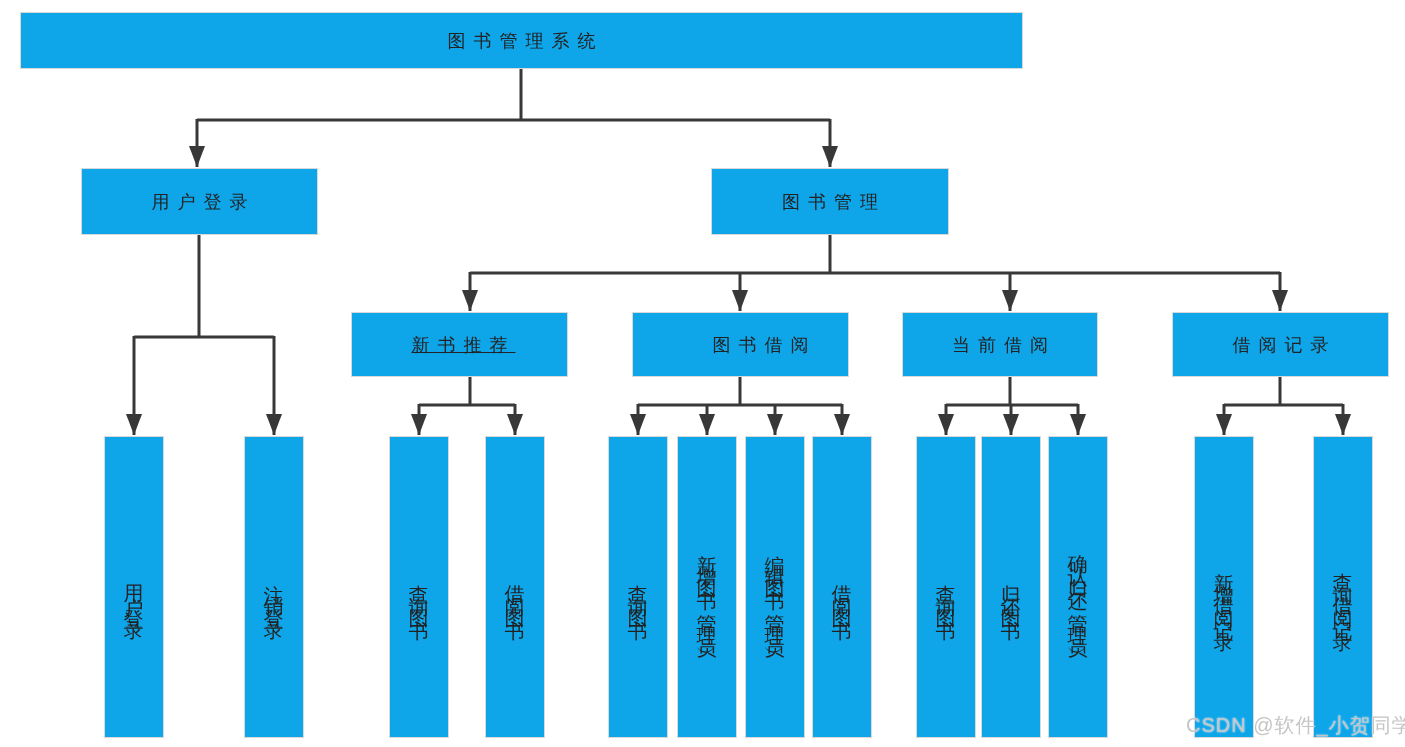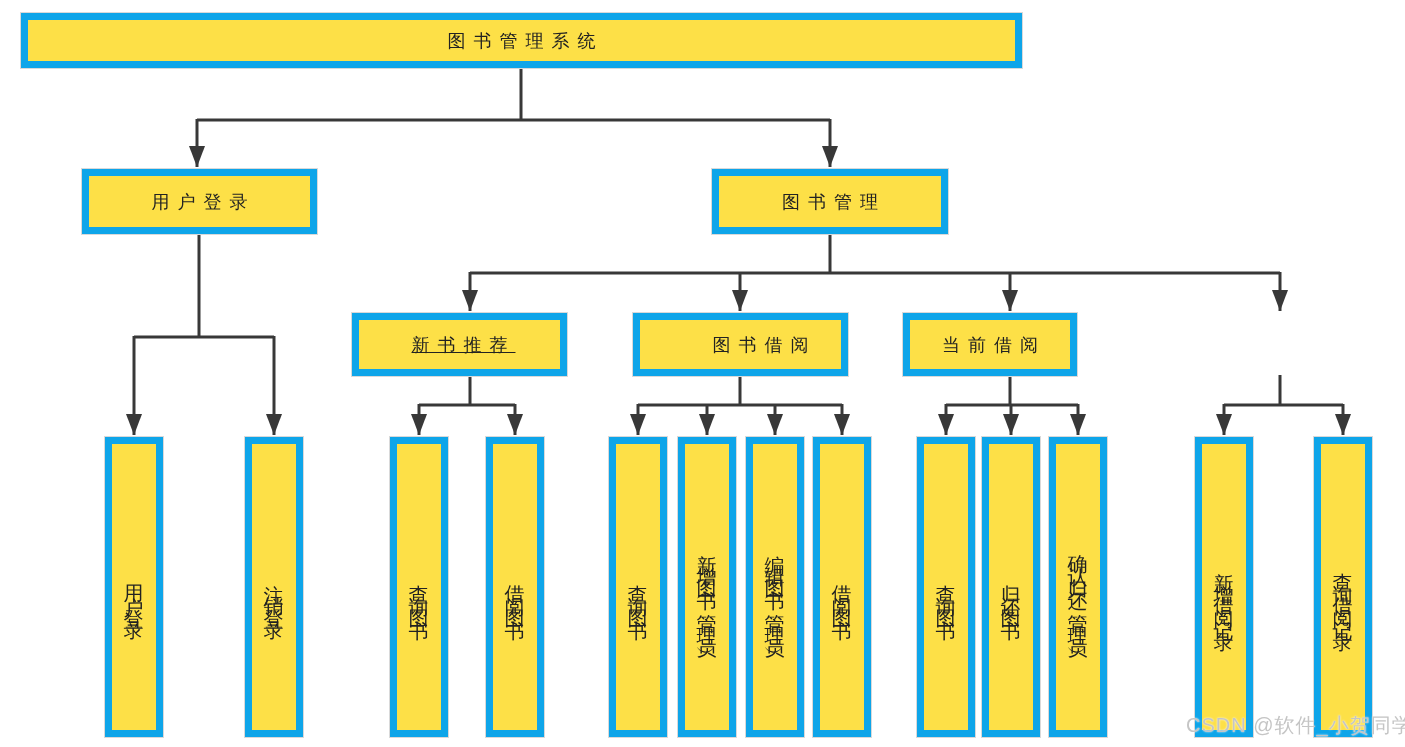--- a/index.html
+++ b/index.html
@@ -19,21 +19,21 @@
     position: absolute;
     left: 0;
     top: 0;
     width: 1405px;
     height: 747px;
     pointer-events: none;
   }
   .node {
     position: absolute;
     box-sizing: border-box;
-    background: #fde047;
+    background: #0ea5e9;
     border: 7px solid #0ea5e9;
     display: flex;
     align-items: center;
     justify-content: center;
     color: #222222;
     box-shadow: 0 0 0 1px #d9d9d9;
   }
   .node.hnode span {
     font-size: 18px;
     letter-spacing: 8px;
@@ -115,22 +115,25 @@
   <div class="node hnode" style="left:712px; top:169px; width:236px; height:65px;text-align:center;">
     <span>图书管理</span>
   </div>
 
   <div class="node hnode" style="left:352px; top:313px; width:215px; height:63px;text-decoration:underline;">
     <span>新书推荐</span>
   </div>
   <div class="node hnode" style="left:633px; top:313px; width:215px; height:63px;padding-left:40px;">
     <span>图书借阅</span>
   </div>
-  <div class="node hnode" style="left:903px; top:313px; width:174px; height:63px;">
+  <div class="node hnode" style="left:903px; top:313px; width:194px; height:63px;">
     <span>当前借阅</span>
+  </div>
+  <div class="node hnode" style="left:1173px; top:313px; width:215px; height:63px;">
+    <span>借阅记录</span>
   </div>
 
   <div class="node vnode" style="left:105px; top:437px; width:58px; height:300px;">
     <span>用户登录</span>
   </div>
   <div class="node vnode" style="left:245px; top:437px; width:58px; height:300px;">
     <span>注销登录</span>
   </div>
 
   <div class="node vnode" style="left:390px; top:437px; width:58px; height:300px;">

